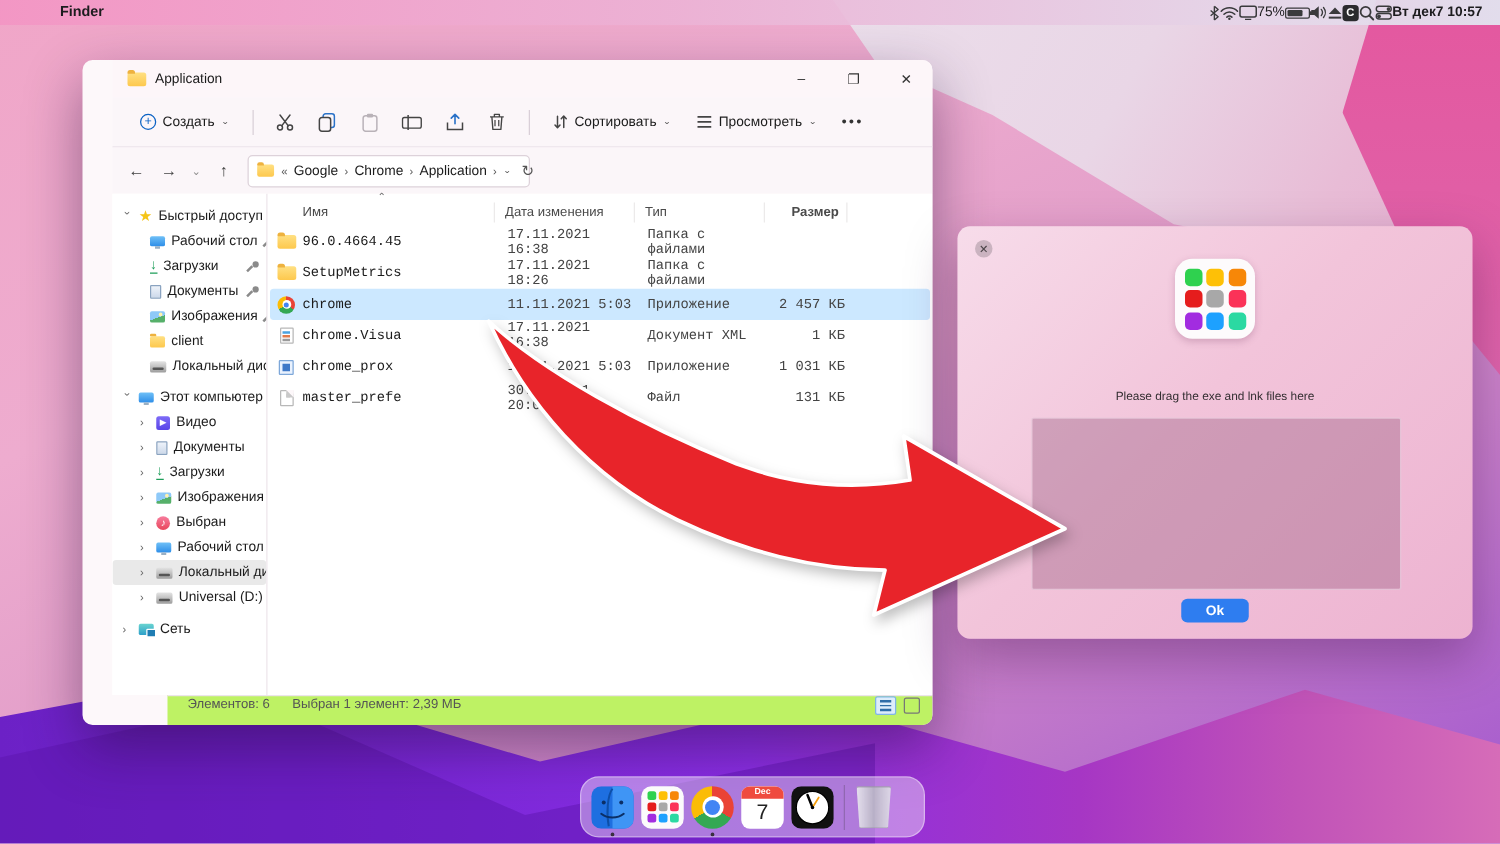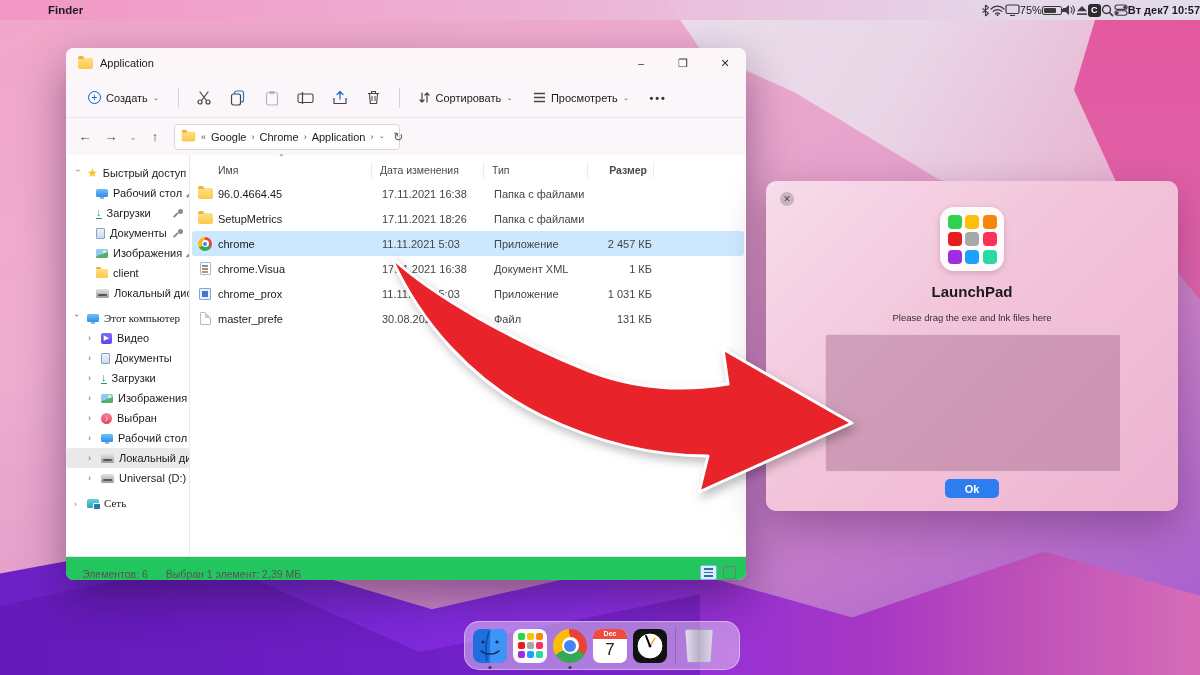--- a/index.html
+++ b/index.html
@@ -20,33 +20,33 @@
   .wp-band2 { left:0; top:560px; width:700px; height:115px; background:rgba(90,20,170,.45);
     clip-path:polygon(0 40%,30% 0,60% 80%,100% 30%,100% 100%,0 100%); }
 
   
   .menubar { position:absolute; left:0; top:0; width:1200px; height:20px; z-index:60;
     background:linear-gradient(90deg,rgba(243,150,196,.95) 0%,rgba(236,178,213,.92) 45%,rgba(226,228,240,.95) 100%);
     display:flex; align-items:center; font-size:11px; color:#1c1c1e; }
   .mb-left { display:flex; align-items:center; gap:16px; padding-left:32px; }
   .mb-apple { font-size:13px; line-height:1; }
   .mb-app { font-weight:bold; font-size:11.5px; }
-  .mb-right { margin-left:auto; display:flex; align-items:center; gap:0; }
+  .mb-right { margin-left:auto; display:flex; align-items:center; gap:0; padding-right:14px; }
   .mb-right svg { display:block; }
   .batt { width:20px; height:9px; border:1px solid #3a3a3c; border-radius:2px; position:relative; }
   .batt::before { content:""; position:absolute; left:1px; top:1px; bottom:1px; width:70%; background:#3a3a3c; border-radius:1px; }
   .batt::after { content:""; position:absolute; right:-3px; top:2px; width:2px; height:3px; background:#3a3a3c; border-radius:0 1px 1px 0; }
   .csq { width:13px; height:13px; background:#2b2b2e; color:#fff; border-radius:3px; font-size:9px; font-weight:bold;
     display:flex; align-items:center; justify-content:center; }
   .mb-clock { font-size:11px; font-weight:600; }
 
   
   .explorer { position:absolute; left:66px; top:48px; width:680px; height:532px; z-index:10;
     background:#fdf8fa; border-radius:8px; box-shadow:0 18px 45px rgba(40,10,60,.45); overflow:hidden;
-    font-size:11px; color:#1b1b1b; }
+    font-size:11px; color:#1b1b1b;padding-left:24px; }
   .titlebar { height:30px; display:flex; align-items:center; padding-left:12px; background:#fdf6f9; }
   .ic-folder { width:15px; height:11px; background:linear-gradient(#ffe083,#fdc84d); border-radius:2px; position:relative; flex:none; }
   .ic-folder::before { content:""; position:absolute; left:0; top:-2px; width:6px; height:3px; background:#eeb23f; border-radius:2px 2px 0 0; }
   .tb-title { margin-left:7px; font-size:11px; }
   .win-ctl { margin-left:auto; display:flex; height:30px; }
   .win-ctl > div { width:42px; display:flex; align-items:center; justify-content:center; font-size:11px; color:#333; cursor:default; }
   .toolbar { height:40px; display:flex; align-items:center; padding-left:14px; background:#fbf6f9; border-bottom:1px solid #ece4ea; gap:4px; }
   .tbtn { display:flex; align-items:center; gap:5px; padding:5px 8px; border-radius:4px; color:#1b1b1b; }
   .tsep { width:1px; height:20px; background:#d9cfd8; margin:0 6px; }
   .tico { width:30px; height:26px; display:flex; align-items:center; justify-content:center; }
@@ -70,21 +70,21 @@
   .mag::after { content:""; position:absolute; width:1.5px; height:4px; background:#777; left:8px; top:7px; transform:rotate(-45deg); }
 
   .ebody { display:flex; height:401px; background:#fff; }
   .sidebar { width:124px; border-right:1px solid #eee6ec; padding-top:8px; overflow:hidden; background:#fff; }
   .sitem { display:flex; align-items:center; height:20px; padding-left:8px; gap:5px; white-space:nowrap; overflow:hidden; }
   .sitem.child { padding-left:30px; }
   .sitem.child2 { padding-left:22px; }
   .sitem.sel { background:#e9e9e9; border-radius:3px; }
   .s-chev { width:8px; flex:none; font-size:9px; color:#666; display:inline-block; }
   .s-chev.open { transform:rotate(90deg); }
-  .s-gap { margin-top:5px;font-family:Liberation Serif, serif; }
+  .s-gap { margin-top:5px; }
   .si { flex:none; }
   .si-star { color:#f5c518; font-size:12px; line-height:1; }
   .si-mon { width:12px; height:8px; background:linear-gradient(#6fc0f7,#2e8ee8); border-radius:1.5px; position:relative; }
   .si-mon::after { content:""; position:absolute; left:4px; top:8px; width:4px; height:2px; background:#9ab0c4; }
   .si-dl { color:#1e9e5a; font-size:11px; font-weight:bold; line-height:1; border-bottom:1.6px solid #1e9e5a; }
   .si-doc { width:9px; height:11px; background:linear-gradient(#eef3fa,#cdd9ea); border:1px solid #8aa3c0; border-radius:1px; }
   .si-pic { width:12px; height:9px; border-radius:1.5px; background:linear-gradient(160deg,#8ec9f8 55%,#56b06a 55%); position:relative; }
   .si-pic::after { content:""; position:absolute; right:2px; top:1.5px; width:3px; height:3px; background:#fff2ae; border-radius:50%; }
   .si-fold { width:12px; height:9px; background:linear-gradient(#ffe083,#fdc84d); border-radius:1.5px; position:relative; }
   .si-fold::before { content:""; position:absolute; left:0; top:-2px; width:5px; height:2.5px; background:#eeb23f; border-radius:1px 1px 0 0; }
@@ -101,21 +101,21 @@
   .pin::after { content:""; position:absolute; left:0; bottom:0; width:6px; height:1.5px; background:#8a8a8a; transform:rotate(-45deg); transform-origin:left bottom; }
 
   .filearea { flex:1; position:relative; padding-top:4px; }
   .fhead { display:flex; height:22px; align-items:center; color:#4a4a4a; font-size:10.5px; position:relative; }
   .fhead .c { border-right:1px solid #eceaea; height:16px; display:flex; align-items:center; }
   .c-name { width:182px; padding-left:28px; position:relative; }
   .c-name .sortcaret { position:absolute; left:88px; top:-9px; font-size:8px; color:#666; }
   .c-date { width:112px; padding-left:8px; }
   .c-type { width:104px; padding-left:8px; }
   .c-size { width:66px; justify-content:flex-end; padding-right:6px;font-weight:bold; }
-  .frow { display:flex; height:25px; align-items:center; border-radius:3px; margin:0 2px; }
+  .frow { display:flex; height:25px; align-items:center; border-radius:3px; margin:0 2px;font-family:Liberation Mono, monospace; }
   .frow.sel { background:#cce8ff; }
   .f-ic { width:26px; display:flex; justify-content:center; flex:none; }
   .f-name { width:156px; white-space:nowrap; overflow:hidden; }
   .f-date { width:112px; padding-left:8px; color:#444; }
   .f-type { width:104px; padding-left:8px; color:#444; }
   .f-size { width:62px; text-align:right; color:#444; }
   .ic-chrome { width:14px; height:14px; border-radius:50%; position:relative; flex:none;
     background:conic-gradient(from 120deg,#34a853 0 33%,#fbbc05 33% 66%,#ea4335 66% 100%); }
   .ic-chrome::before { content:""; position:absolute; left:3.5px; top:3.5px; width:7px; height:7px; background:#fff; border-radius:50%; }
   .ic-chrome::after { content:""; position:absolute; left:5px; top:5px; width:4px; height:4px; background:#4285f4; border-radius:50%; }
@@ -123,22 +123,22 @@
   .ic-xml::before { content:""; position:absolute; left:1.5px; top:2px; width:6px; height:1.5px; background:#4aa3e0; box-shadow:0 3px 0 #e07b4a, 0 6px 0 #9a9a9a; }
   .ic-appb { width:12px; height:12px; background:#eaf2fe; border:1px solid #7da7d9; border-radius:1px; position:relative; }
   .ic-appb::before { content:""; position:absolute; left:2px; top:2px; width:6px; height:6px; background:#3f79c8; }
   .ic-page { width:11px; height:13px; background:#fff; border:1px solid #b8b8b8; border-radius:1px; position:relative; }
   .ic-page::before { content:""; position:absolute; right:-1px; top:-1px; border:3px solid; border-color:#fdf8fa #fdf8fa #c9c9c9 #c9c9c9; }
 
   .tooltip { position:absolute; left:43px; top:104px; width:201px; height:72px; background:#f7f6f6;
     border:1px solid #9c9c9c; box-shadow:3px 3px 6px rgba(0,0,0,.28); z-index:5;
     font-size:9.5px; color:#3d3d3d; padding:4px 6px; line-height:12.6px; white-space:nowrap; overflow:hidden; }
 
-  .statusbar { height:24px; border-top:1px solid #ece4ea; background:#22c55e; display:flex; align-items:flex-end;
-    padding:0 10px 0 16px; gap:18px; color:#555; font-size:10.5px; }
+  .statusbar { height:24px; border-top:1px solid #ece4ea; background:#bef264; display:flex; align-items:flex-start;
+    padding:0 10px 0 16px; gap:18px; color:#555; font-size:10.5px;margin-left:44px; }
   .sb-views { margin-left:auto; display:flex; gap:6px; align-items:center; }
   .sbv1 { width:17px; height:15px; border:1px solid #7fb5e6; background:#ddedfb; border-radius:2px; display:flex; flex-direction:column; justify-content:center; gap:2px; padding:0 3px; }
   .sbv1 i { height:1.4px; background:#2e6da8; display:block; }
   .sbv2 { width:13px; height:13px; border:1.4px solid #777; border-radius:2px; }
 
   
   .lpad { position:absolute; left:766px; top:181px; width:412px; height:330px; z-index:12;
     background:linear-gradient(135deg,#f7dcea 0%,#f2c4da 45%,#edb3d1 100%);
     border-radius:10px; box-shadow:0 16px 40px rgba(60,15,70,.35); }
   .lp-close { position:absolute; left:14px; top:11px; width:14px; height:14px; border-radius:50%;
@@ -519,21 +519,20 @@
     <b class="g1"></b>
       <b class="g2"></b>
       <b class="g3"></b>
     <b class="g4"></b>
       <b class="g5"></b>
       <b class="g6"></b>
     <b class="g7"></b>
       <b class="g8"></b>
       <b class="g9"></b>
   </div>
-  <div class="lp-title">LaunchPad</div>
   <div class="lp-sub">Please drag the exe and lnk files here</div>
   <div class="lp-drop"></div>
   <div class="lp-ok">Ok</div>
 </div>
 
 <svg class="arrow-svg" width="1200" height="675" viewBox="0 0 1200 675">
   <path d="M 391 257
            C 420 322, 472 382, 542 416
            C 594 441, 652 456, 708 456
            L 699 492

